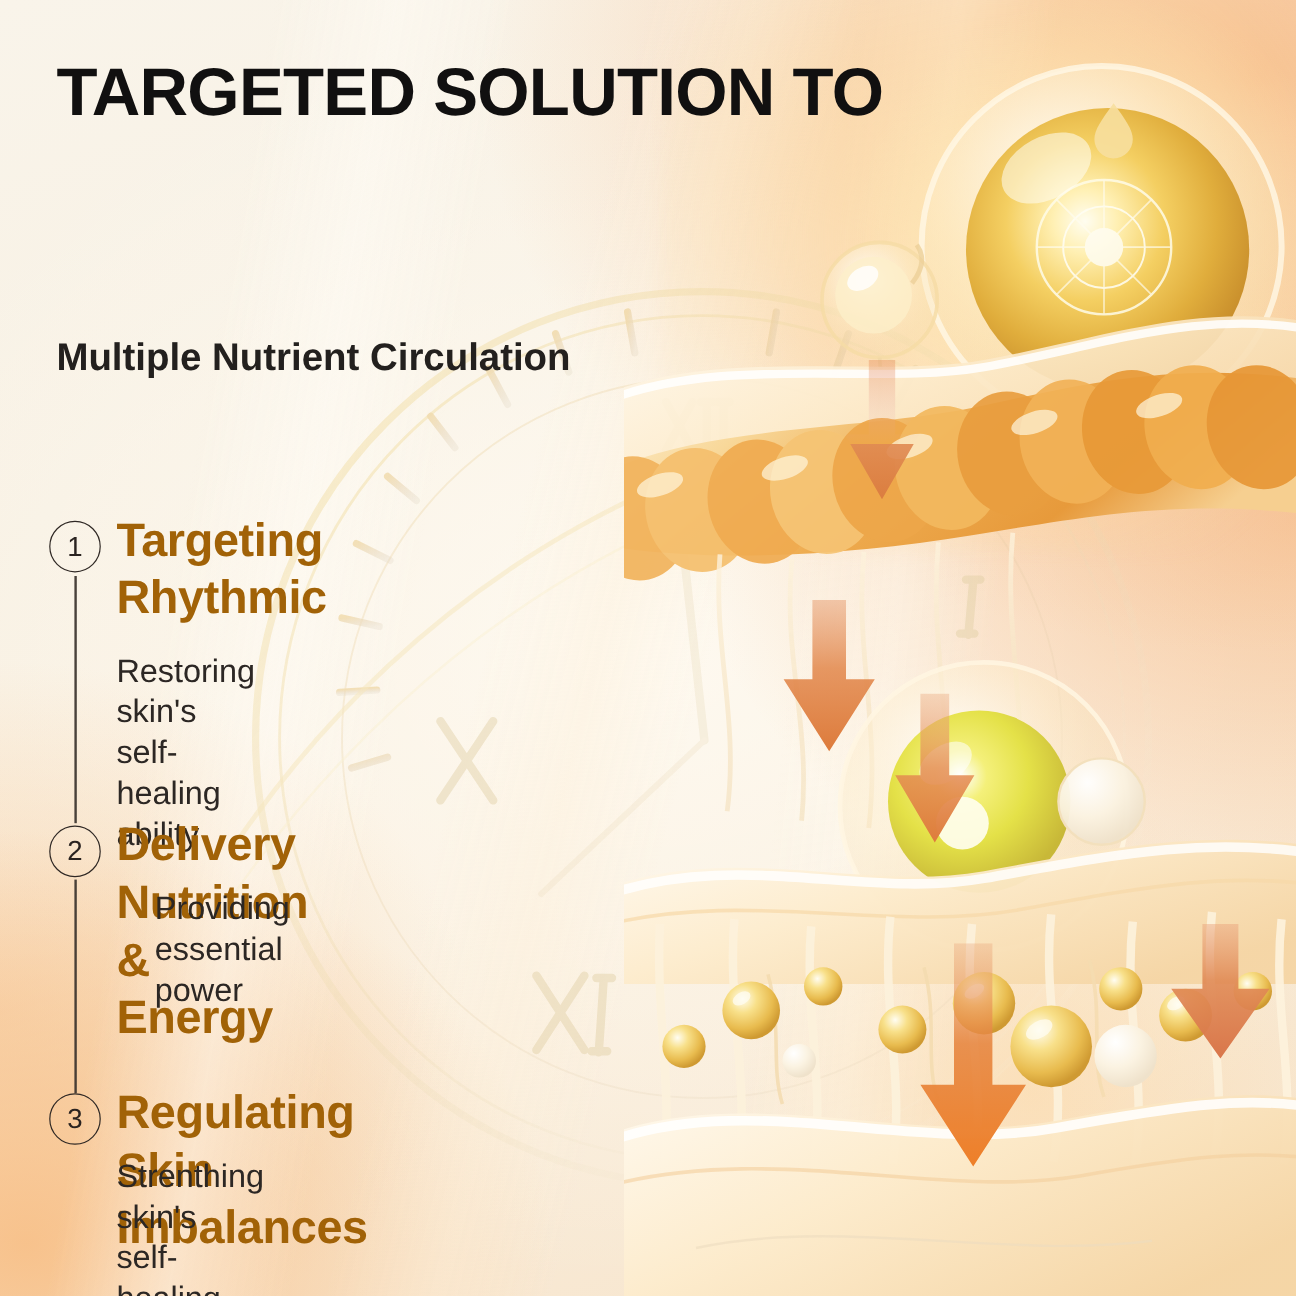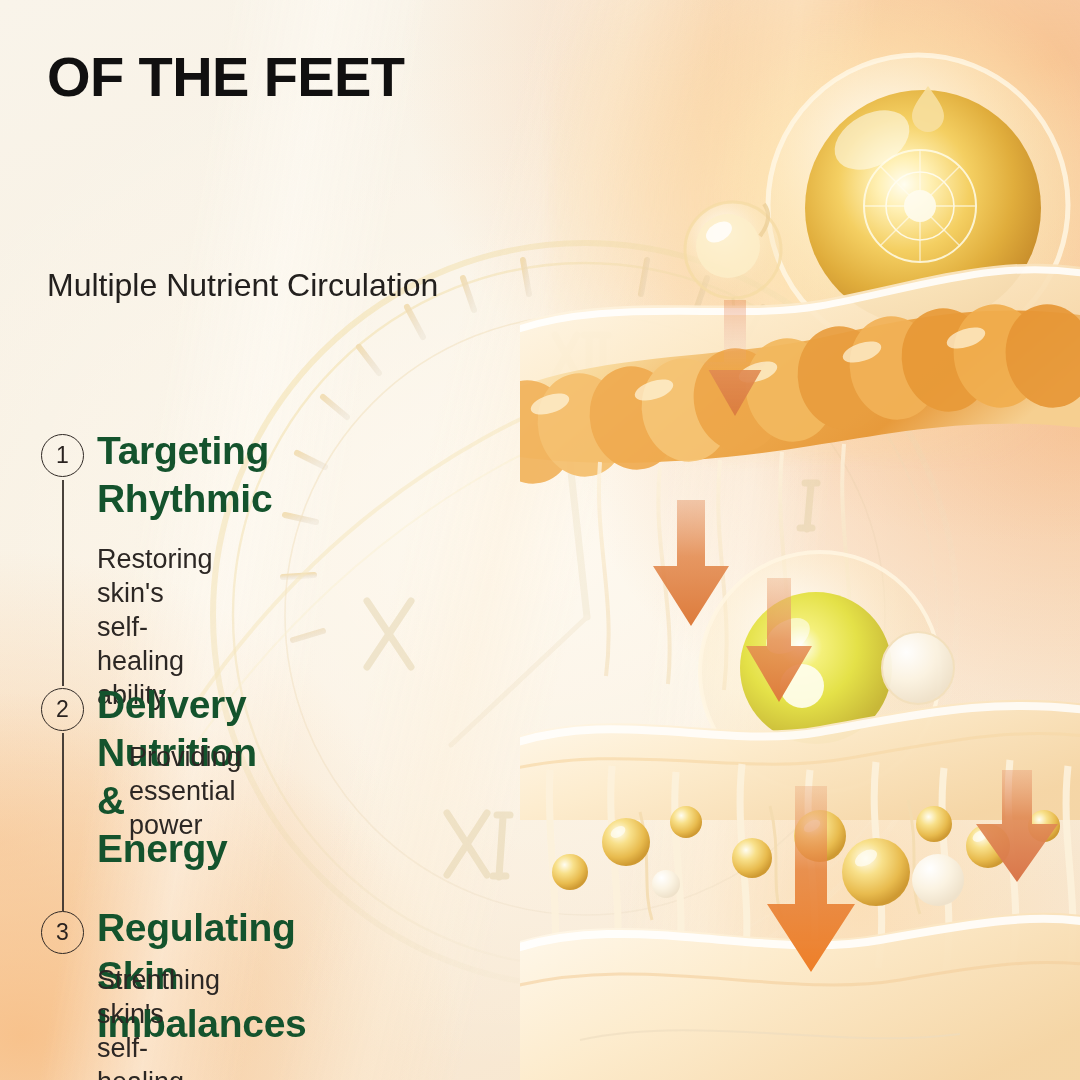--- a/index.html
+++ b/index.html
@@ -52,39 +52,39 @@
 
   
   .headline {
     position:absolute; left:47px; top:46px; width:780px;
     font-size:56px; line-height:62px; font-weight:700; letter-spacing:-0.6px;
     color:#111010; text-transform:uppercase; font-stretch:condensed;
   }
   .headline span { display:block; }
 
   .subhead {
-    position:absolute; left:47px; top:264px; width:620px;
-    font-size:32px; line-height:43px; font-weight:400; color:#23201e;
+    position:absolute; left:47px; top:276px; width:620px;
+    font-size:32px; line-height:43px; font-weight:700; color:#23201e;
   }
   .subhead span { display:block; }
 
   
   .steps { position:absolute; left:0; top:0; width:1080px; height:1080px; }
   .spine {
     position:absolute; left:62px; width:1.6px; background:#3a322c; opacity:.92;
   }
   .step { position:absolute; }
   .num {
     position:absolute; left:41px; width:43px; height:43px;
     border:1.7px solid #2f2824; border-radius:50%;
     display:flex; align-items:center; justify-content:center;
     font-size:23px; color:#2a2320; line-height:1; background:transparent;
   }
   .step-title {
-    position:absolute; left:97px; font-weight:700; color:#14532d;
+    position:absolute; left:97px; font-weight:700; color:#a16207;
     font-size:39px; line-height:48px; letter-spacing:-0.3px;
   }
   .step-title span { display:block; }
   .step-sub {
     position:absolute; left:97px; font-size:27px; line-height:34px;
     color:#2c2724; font-weight:400;
   }
 </style>
 </head>
 <body>
@@ -404,21 +404,21 @@
         <stop offset="0%" stop-color="#e9a079" stop-opacity=".45"></stop>
         <stop offset="42%" stop-color="#e08a55" stop-opacity=".9"></stop>
         <stop offset="100%" stop-color="#d9764a"></stop>
       </linearGradient>
         </defs>
       <path d="M30 0 h30 v54 h26 L45 112 L4 54 h26 Z" fill="url(#ar5)"></path>
     </svg>
   </div>
 
   <div class="headline">
-    <span>OF THE FEET</span>
+    <span>TARGETED SOLUTION TO</span>
   </div>
 
   <div class="subhead">
     <span>Multiple Nutrient Circulation</span>
   </div>
 
   <div class="steps">
 
     <div class="spine" style="top:480px; height:206px;"></div>
     <div class="spine" style="top:733px; height:178px;"></div>

